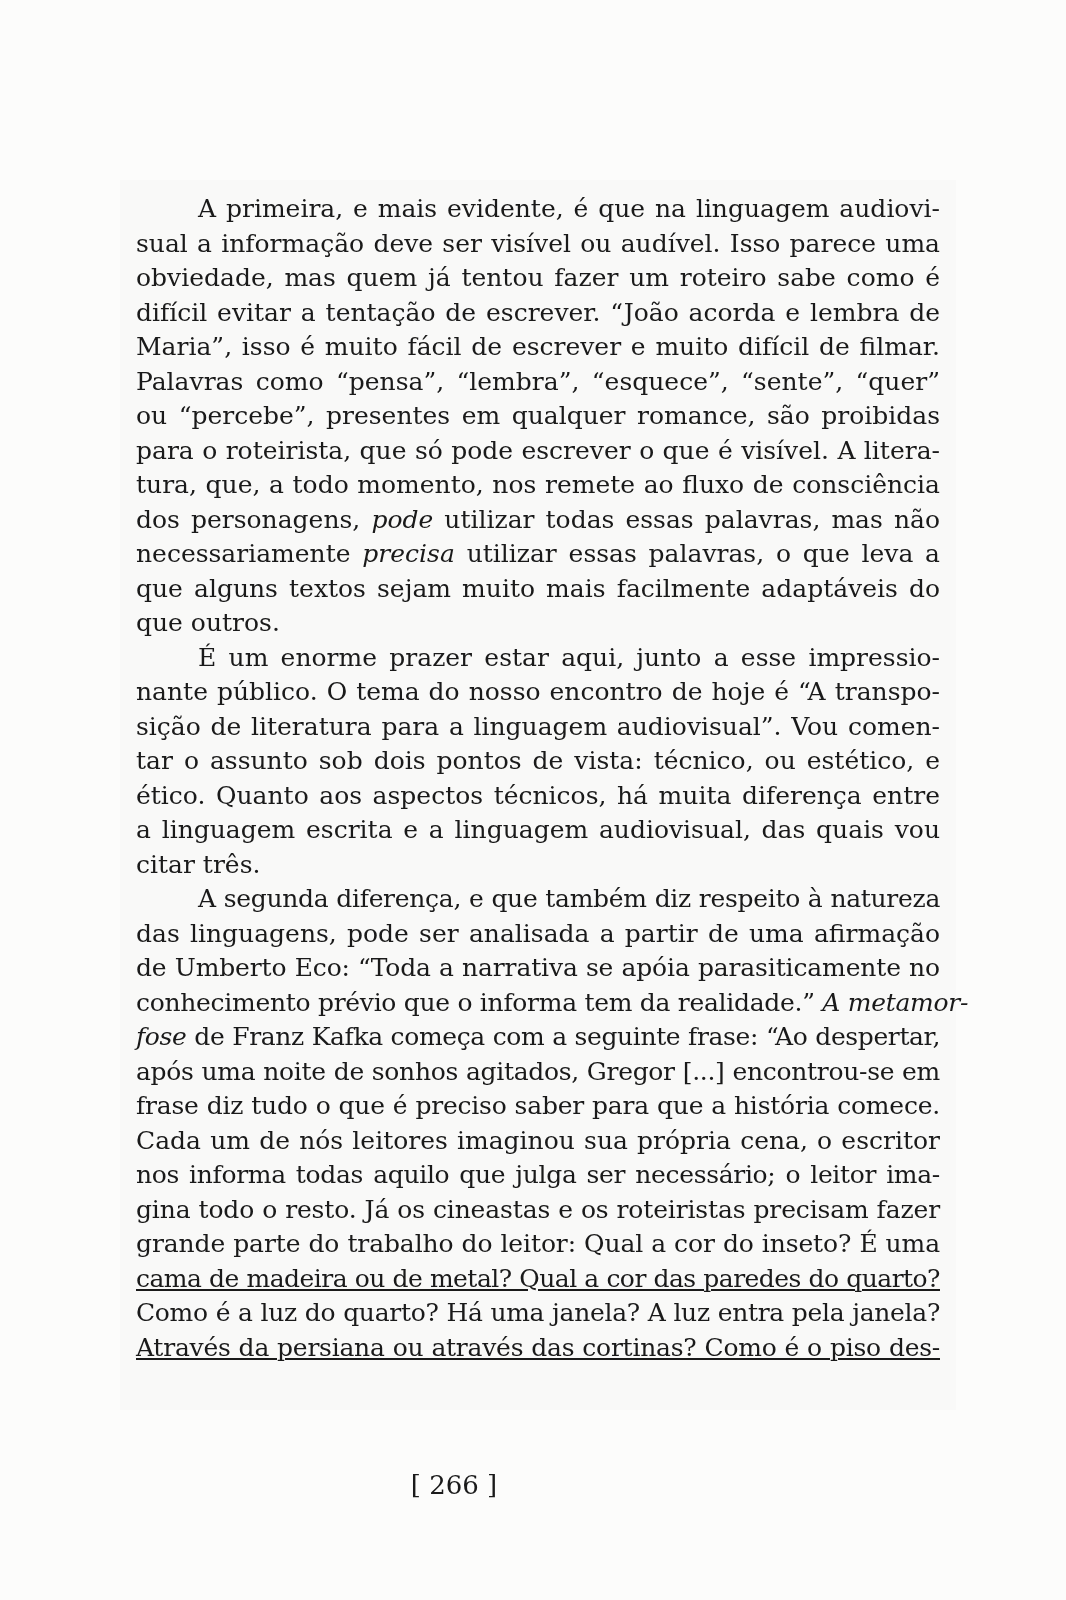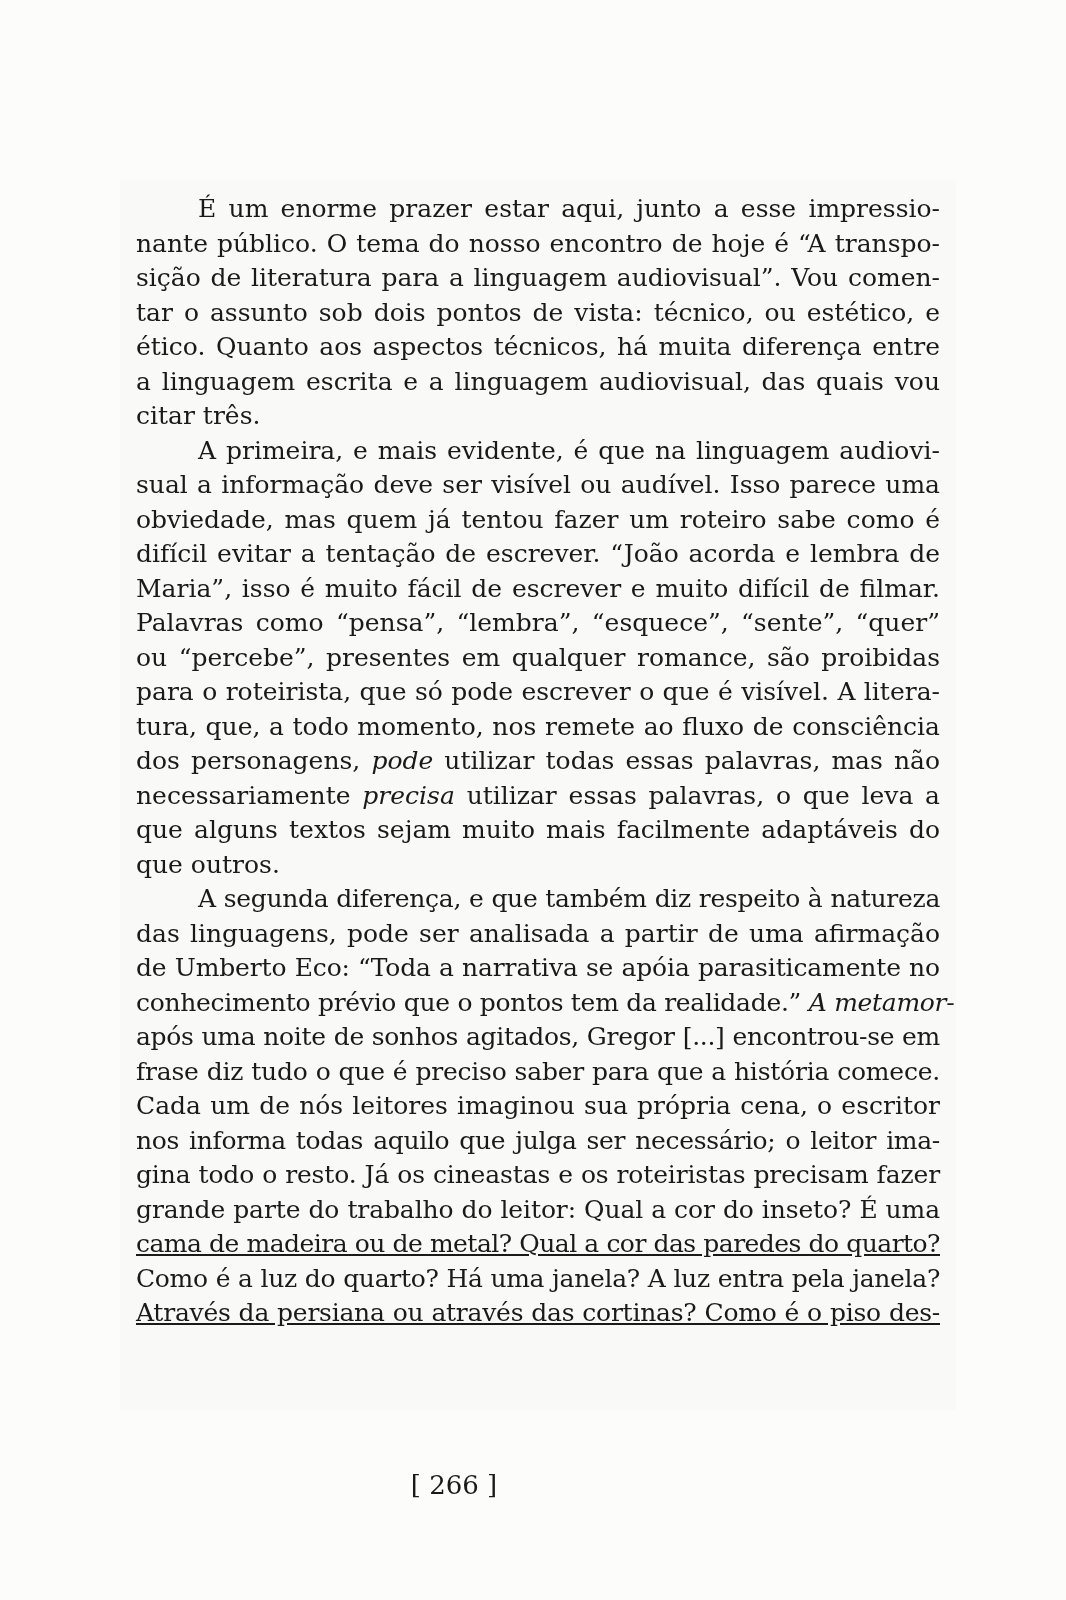--- a/index.html
+++ b/index.html
@@ -18,48 +18,49 @@
   .line i { font-style:italic; }
   .footer { position:absolute; top:1470px; left:0; width:908px; text-align:center; font-size:26px; line-height:30px; }
 </style>
 </head>
 <body>
 
 <div class="page">
   <div class="scan-tint"></div>
   <div class="body-text">
       <div class="para">
-        <div class="line indent"><span>É um enorme prazer estar aqui, junto a esse impressio-</span></div>
-        <div class="line"><span>nante público. O tema do nosso encontro de hoje é “A transpo-</span></div>
-        <div class="line"><span>sição de literatura para a linguagem audiovisual”. Vou comen-</span></div>
-        <div class="line"><span>tar o assunto sob dois pontos de vista: técnico, ou estético, e</span></div>
-        <div class="line"><span>ético. Quanto aos aspectos técnicos, há muita diferença entre</span></div>
-        <div class="line"><span>a linguagem escrita e a linguagem audiovisual, das quais vou</span></div>
-        <div class="line endline"><span>citar três.</span></div>
-      </div>
-      <div class="para">
         <div class="line indent"><span>A primeira, e mais evidente, é que na linguagem audiovi-</span></div>
         <div class="line"><span>sual a informação deve ser visível ou audível. Isso parece uma</span></div>
         <div class="line"><span>obviedade, mas quem já tentou fazer um roteiro sabe como é</span></div>
         <div class="line"><span>difícil evitar a tentação de escrever. “João acorda e lembra de</span></div>
         <div class="line"><span>Maria”, isso é muito fácil de escrever e muito difícil de filmar.</span></div>
         <div class="line"><span>Palavras como “pensa”, “lembra”, “esquece”, “sente”, “quer”</span></div>
         <div class="line"><span>ou “percebe”, presentes em qualquer romance, são proibidas</span></div>
         <div class="line"><span>para o roteirista, que só pode escrever o que é visível. A litera-</span></div>
         <div class="line"><span>tura, que, a todo momento, nos remete ao fluxo de consciência</span></div>
         <div class="line"><span>dos personagens, </span><i>pode</i><span> utilizar todas essas palavras, mas não</span></div>
         <div class="line"><span>necessariamente </span><i>precisa</i><span> utilizar essas palavras, o que leva a</span></div>
         <div class="line"><span>que alguns textos sejam muito mais facilmente adaptáveis do</span></div>
         <div class="line endline"><span>que outros.</span></div>
       </div>
       <div class="para">
+        <div class="line indent"><span>É um enorme prazer estar aqui, junto a esse impressio-</span></div>
+        <div class="line"><span>nante público. O tema do nosso encontro de hoje é “A transpo-</span></div>
+        <div class="line"><span>sição de literatura para a linguagem audiovisual”. Vou comen-</span></div>
+        <div class="line"><span>tar o assunto sob dois pontos de vista: técnico, ou estético, e</span></div>
+        <div class="line"><span>ético. Quanto aos aspectos técnicos, há muita diferença entre</span></div>
+        <div class="line"><span>a linguagem escrita e a linguagem audiovisual, das quais vou</span></div>
+        <div class="line endline"><span>citar três.</span></div>
+      </div>
+      <div class="para">
         <div class="line indent" style="letter-spacing: -0.3px;"><span>A segunda diferença, e que também diz respeito à natureza</span></div>
         <div class="line"><span>das linguagens, pode ser analisada a partir de uma afirmação</span></div>
         <div class="line" style="letter-spacing: -0.13px;"><span>de Umberto Eco: “Toda a narrativa se apóia parasiticamente no</span></div>
-        <div class="line" style="letter-spacing: -0.29px;"><span>conhecimento prévio que o pontos tem da realidade.” </span><i>A metamor-</i></div>
+        <div class="line" style="letter-spacing: -0.29px;"><span>conhecimento prévio que o informa tem da realidade.” </span><i>A metamor-</i></div>
+        <div class="line" style="letter-spacing: -0.38px;"><i>fose</i><span> de Franz Kafka começa com a seguinte frase: “Ao despertar,</span></div>
         <div class="line" style="letter-spacing: -0.3px;"><span>após uma noite de sonhos agitados, Gregor [...] encontrou-se em</span></div>
         <div class="line" style="letter-spacing: -0.21px;"><span>frase diz tudo o que é preciso saber para que a história comece.</span></div>
         <div class="line"><span>Cada um de nós leitores imaginou sua própria cena, o escritor</span></div>
         <div class="line" style="letter-spacing: -0.31px;"><span>nos informa todas aquilo que julga ser necessário; o leitor ima-</span></div>
         <div class="line" style="letter-spacing: -0.14px;"><span>gina todo o resto. Já os cineastas e os roteiristas precisam fazer</span></div>
         <div class="line" style="letter-spacing: -0.11px;"><span>grande parte do trabalho do leitor: Qual a cor do inseto? É uma</span></div>
         <div class="line" style="letter-spacing: -0.53px; text-decoration: underline;"><span>cama de madeira ou de metal? Qual a cor das paredes do quarto?</span></div>
         <div class="line" style="letter-spacing: -0.3px;"><span>Como é a luz do quarto? Há uma janela? A luz entra pela janela?</span></div>
         <div class="line" style="letter-spacing: -0.24px; text-decoration: underline;"><span>Através da persiana ou através das cortinas? Como é o piso des-</span></div>
       </div>

